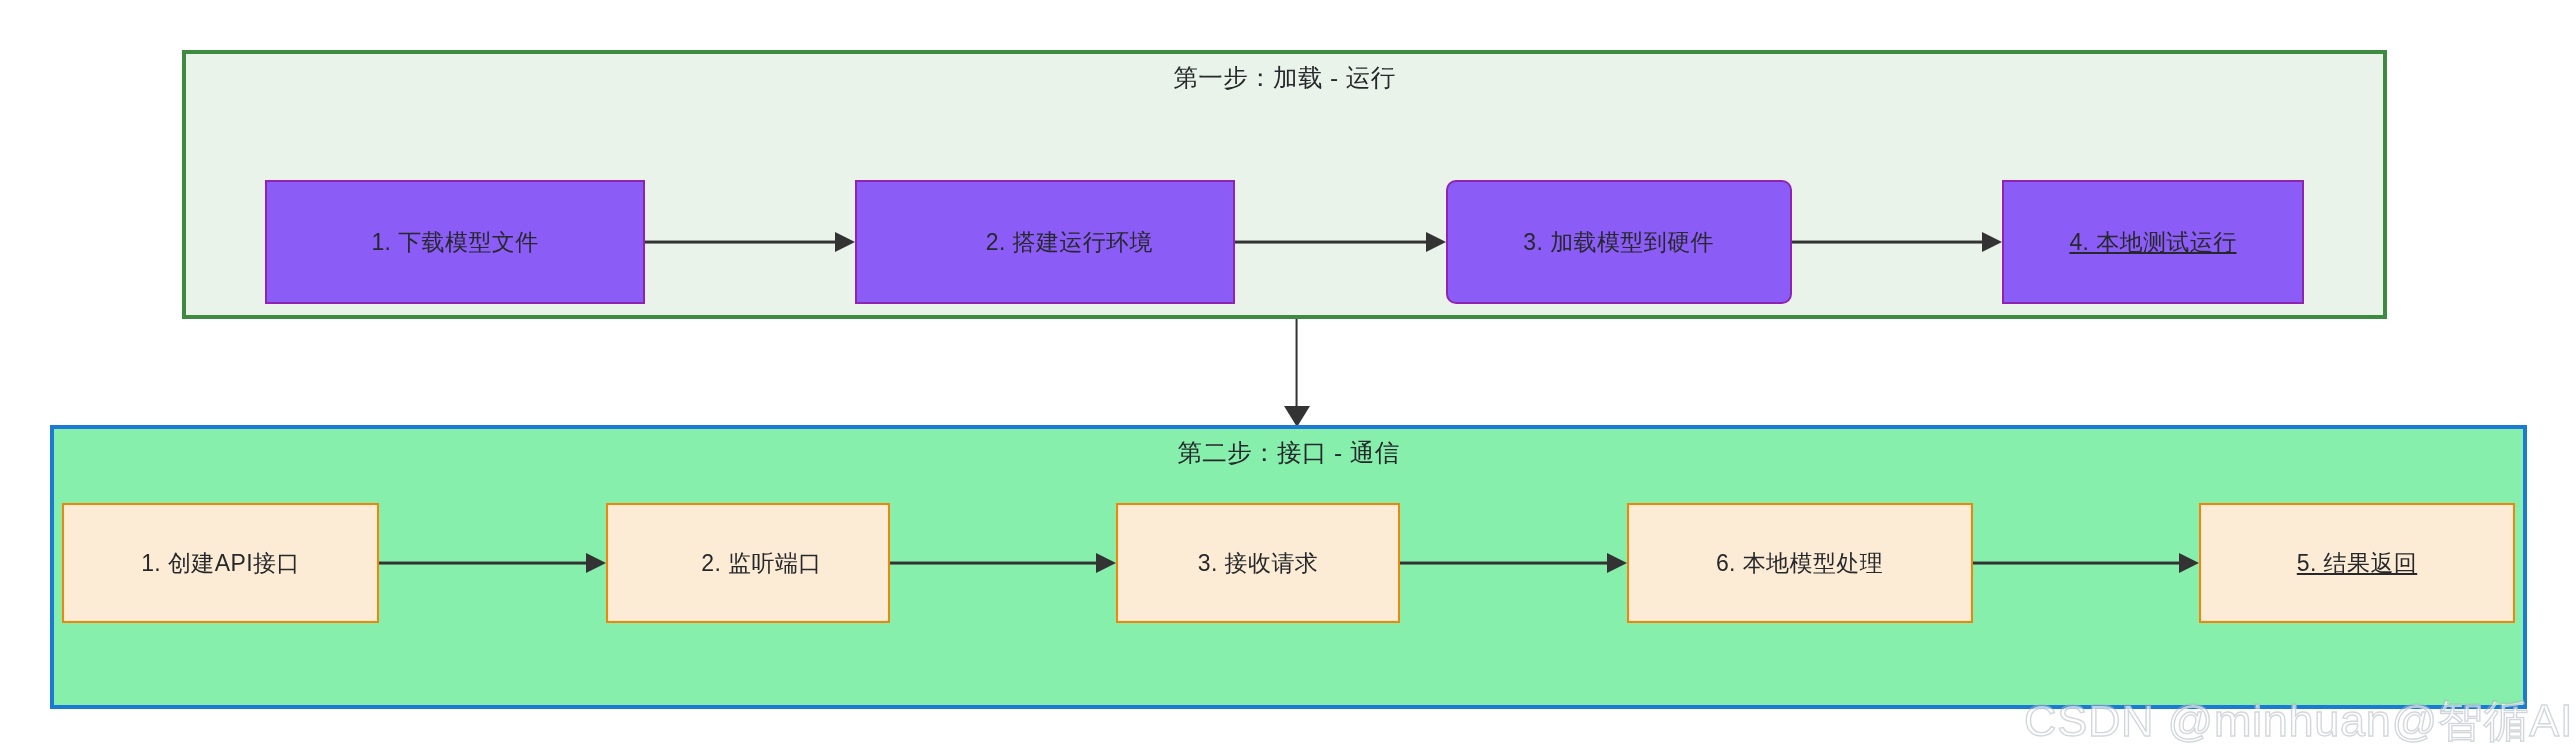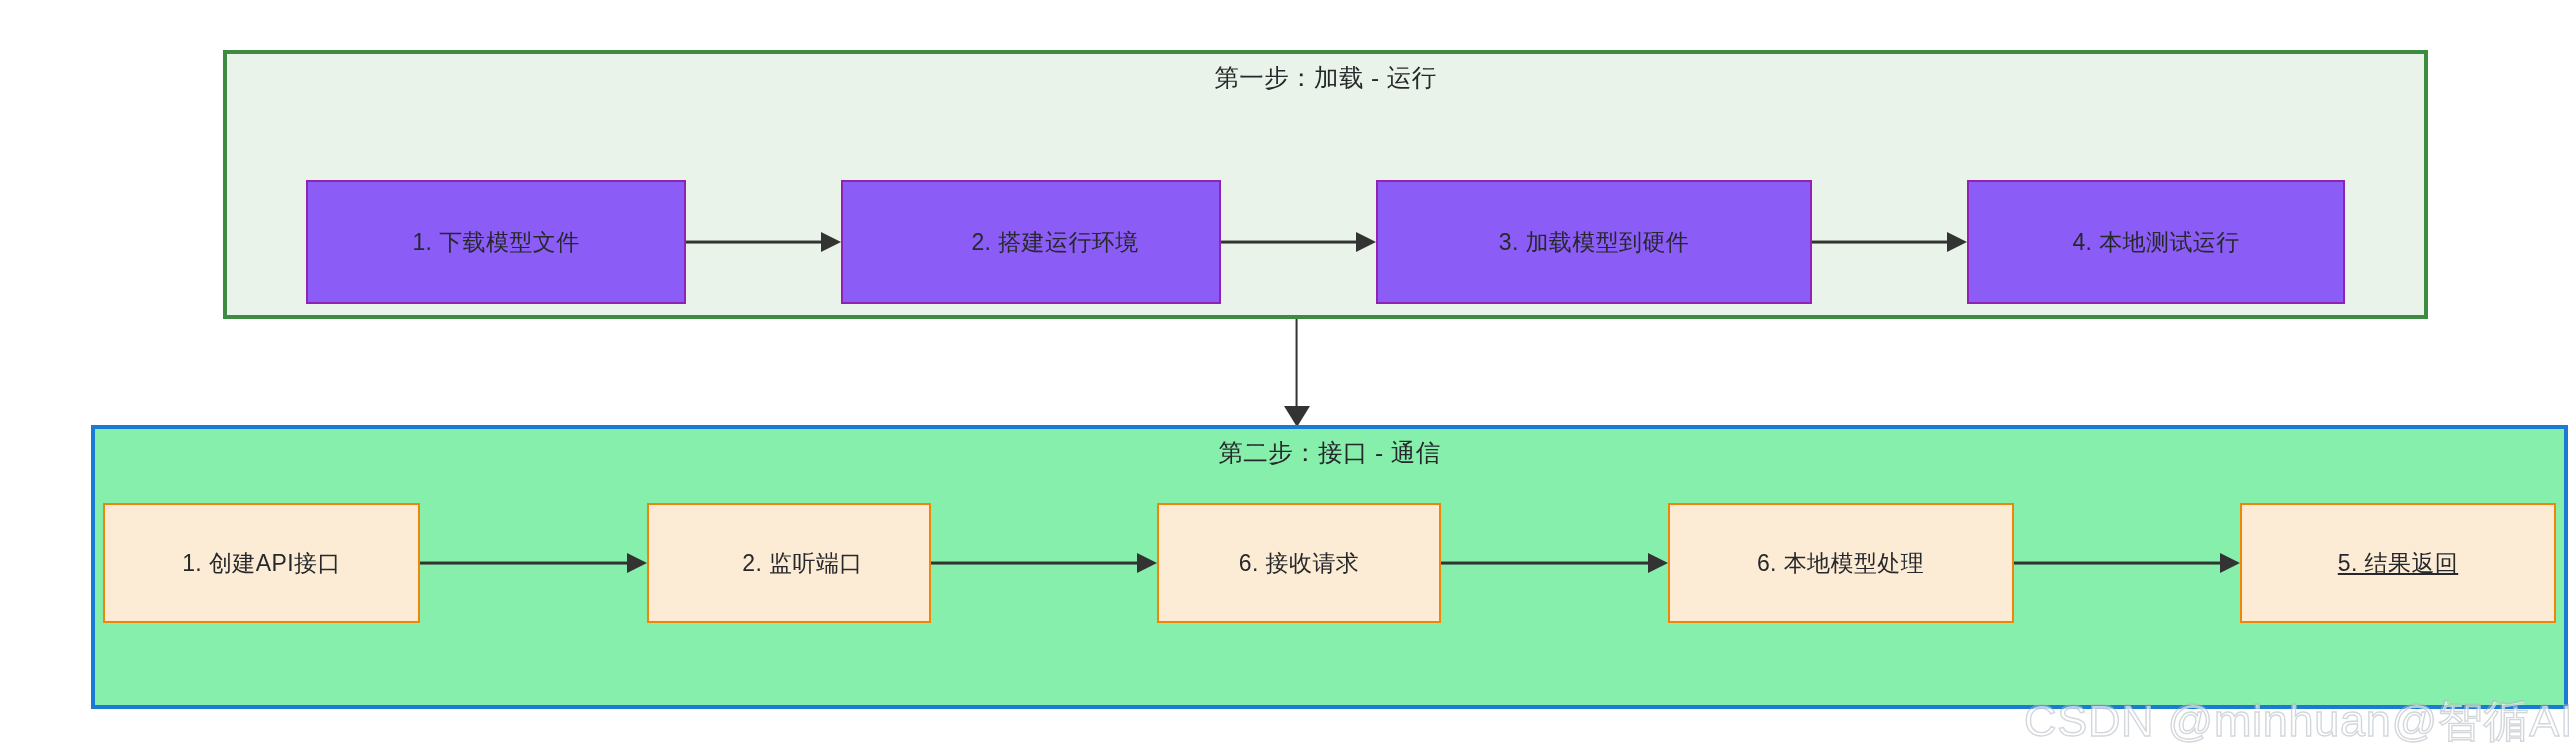--- a/index.html
+++ b/index.html
@@ -19,21 +19,20 @@
     position: absolute;
     left: 0; top: 0;
     width: 2576px;
     height: 746px;
   }
 
   
   .group {
     position: absolute;
     box-sizing: border-box;
-    margin-left: 41px;
   }
   .group-load {
     left: 182px;
     top: 50px;
     width: 2205px;
     height: 269px;
     background: #e9f3e9;
     border: 4.3px solid #3d8b40;
   }
   .group-api {
@@ -101,22 +100,22 @@
   }
   .node-orange {
     background: #fdecd5;
     border: 2.9px solid #f08508;
     height: 120px;
   }
 
   
   .w-n1 { width: 380px; }
   .w-n2 { width: 380px; padding-left: 48px; }
-  .w-n3 { width: 436px; }
-  .w-n4 { width: 378px; }
+  .w-n3 { width: 346px; border-radius: 10px; }
+  .w-n4 { width: 302px; text-decoration: underline; }
 
   .w-a1 { width: 317px; }
   .w-a2 { width: 284px; padding-left: 28px; }
   .w-a3 { width: 284px; }
   .w-a4 { width: 346px; }
   .w-a5 { width: 316px; text-decoration: underline; }
 
   
   .connector {
     flex: 1 1 auto;
@@ -241,21 +240,21 @@
         <div class="head"></div>
       </div>
 
       <div class="node node-orange w-a2">2. 监听端口</div>
 
       <div class="connector">
         <div class="shaft"></div>
         <div class="head"></div>
       </div>
 
-      <div class="node node-orange w-a3">6. 接收请求</div>
+      <div class="node node-orange w-a3">3. 接收请求</div>
 
       <div class="connector">
         <div class="shaft"></div>
         <div class="head"></div>
       </div>
 
       <div class="node node-orange w-a4">6. 本地模型处理</div>
 
       <div class="connector">
         <div class="shaft"></div>

